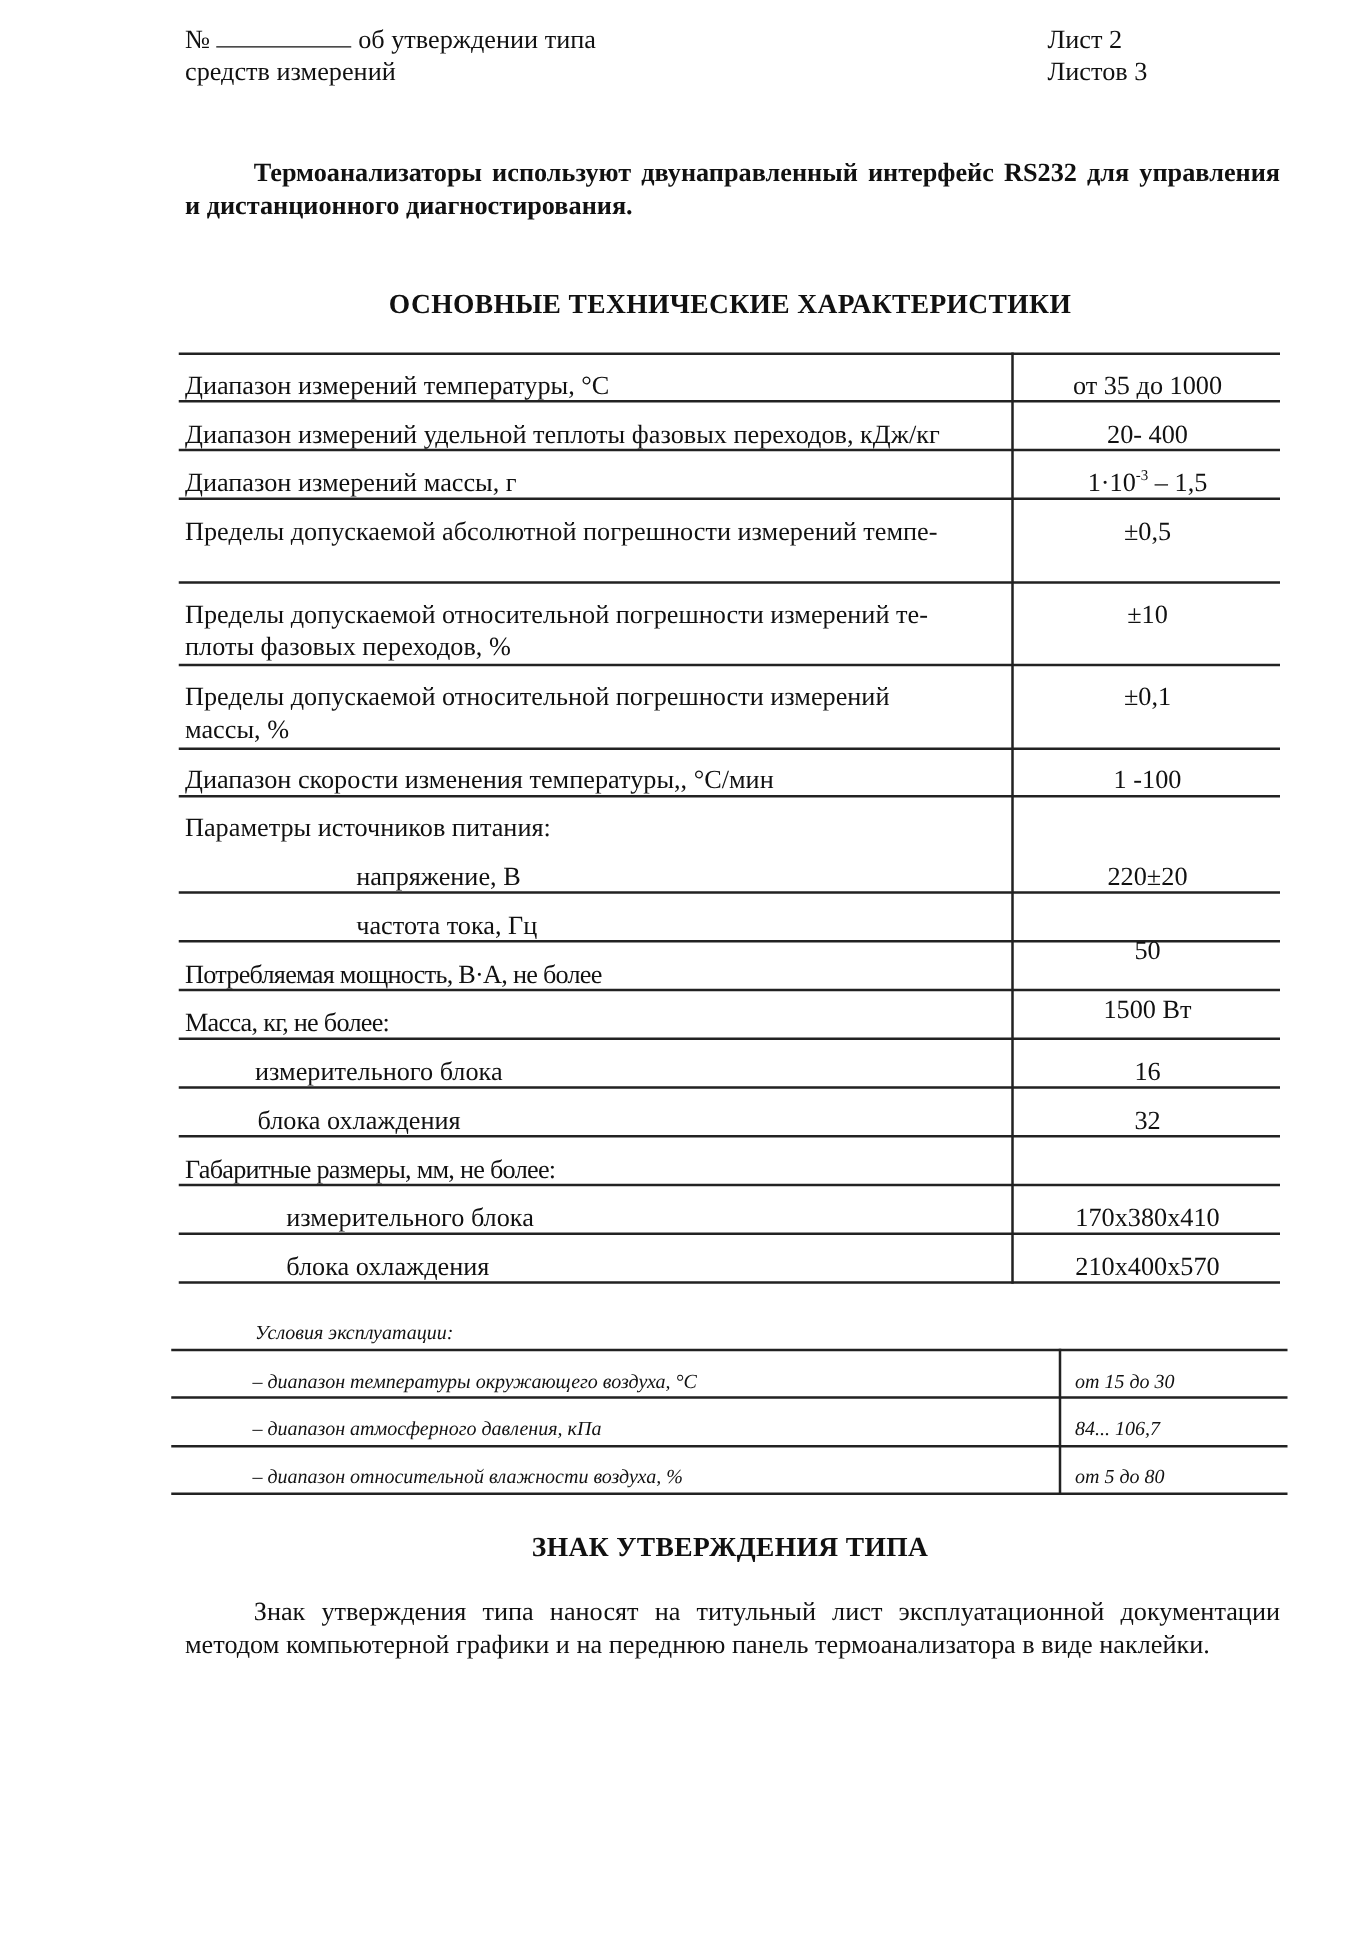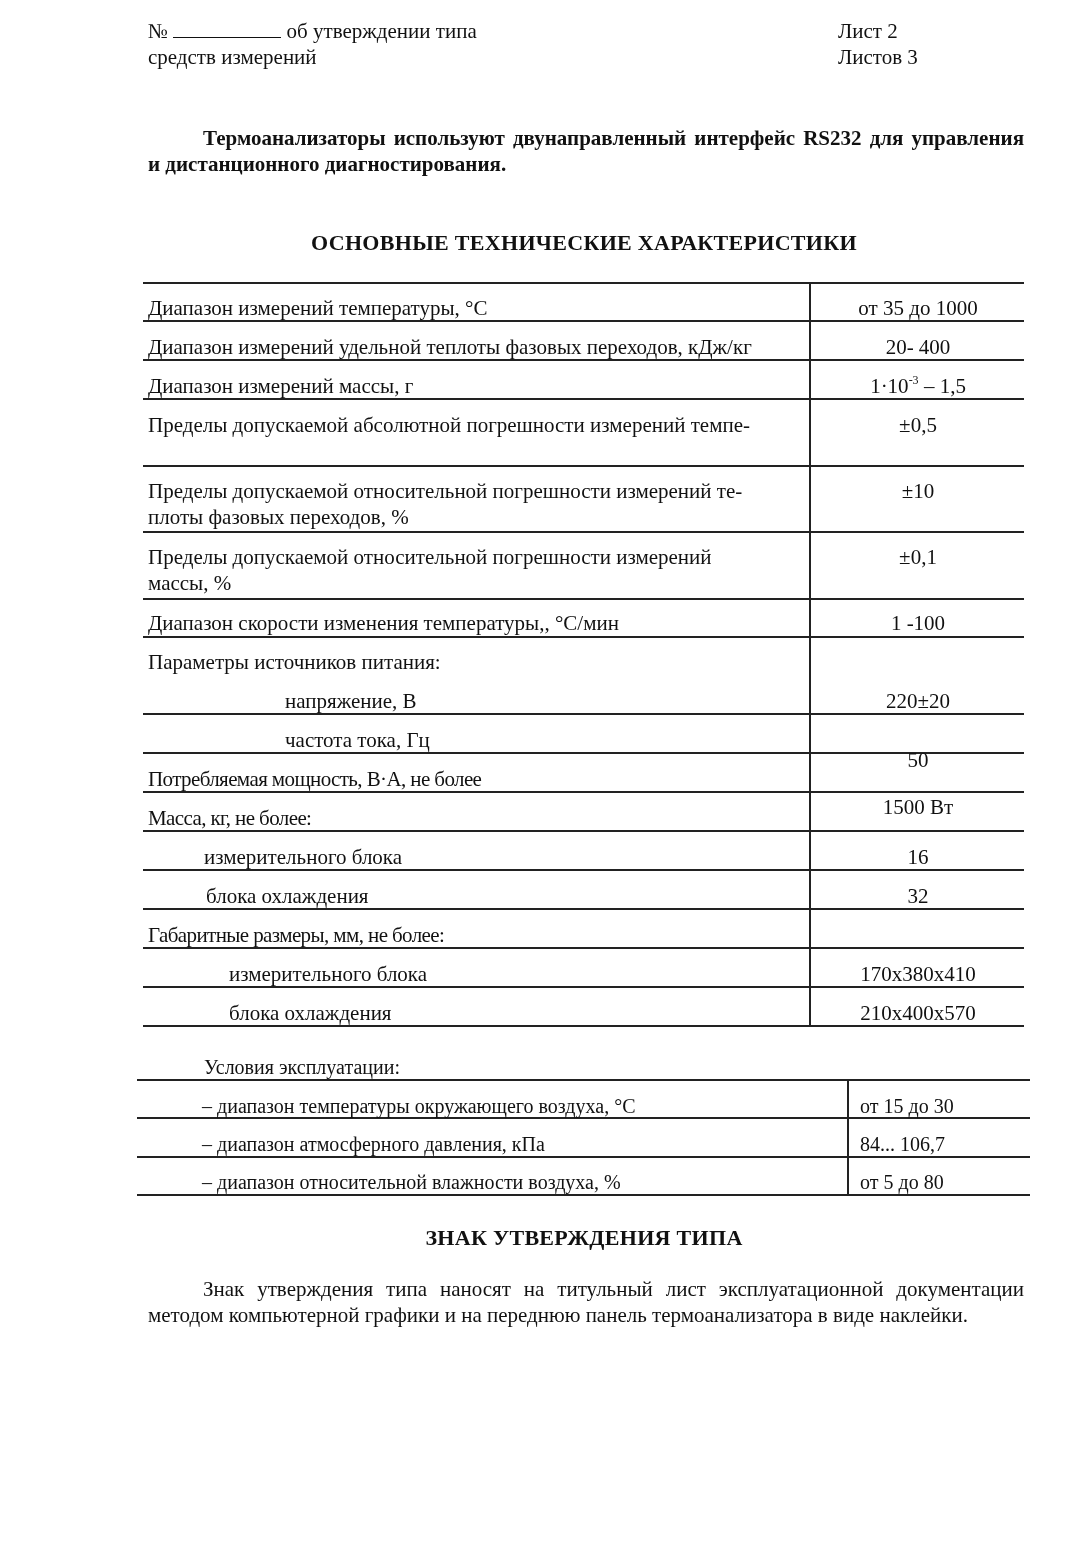--- a/index.html
+++ b/index.html
@@ -14,21 +14,21 @@
     .blank { display: inline-block; width: 108px; border-bottom: 1px solid #111; height: 16px; vertical-align: baseline; }
     .para { position: absolute; left: 148px; width: 876px; line-height: 26px; text-align: justify; white-space: normal; }
     .para .indent { display: inline-block; width: 55px; }
     .heading { position: absolute; left: 0; width: 1168px; text-align: center; font-weight: bold; font-size: 22px; letter-spacing: 0.3px; }
     .hline { position: absolute; height: 0; border-top: 2px solid #222; }
     .vline { position: absolute; width: 0; border-left: 2px solid #222; }
     .cell-l { position: absolute; left: 148px; line-height: 26px; white-space: nowrap; }
     .cell-r { position: absolute; left: 812px; width: 212px; text-align: center; line-height: 26px; white-space: nowrap; }
     .cell-l2 { position: absolute; line-height: 26px; white-space: nowrap; }
     .cell-r2 { position: absolute; left: 860px; line-height: 26px; white-space: nowrap; }
-    .cond { font-size: 20px; }
+    .cond { font-size: 16px; font-style: italic; }
     sup { font-size: 12px; vertical-align: 9px; line-height: 0; }
   </style>
 </head>
 <body>
 
 <div class="hdr-left">
   <div>
     <span>№</span>
     <span class="blank"></span>
     <span>об утверждении типа</span>

